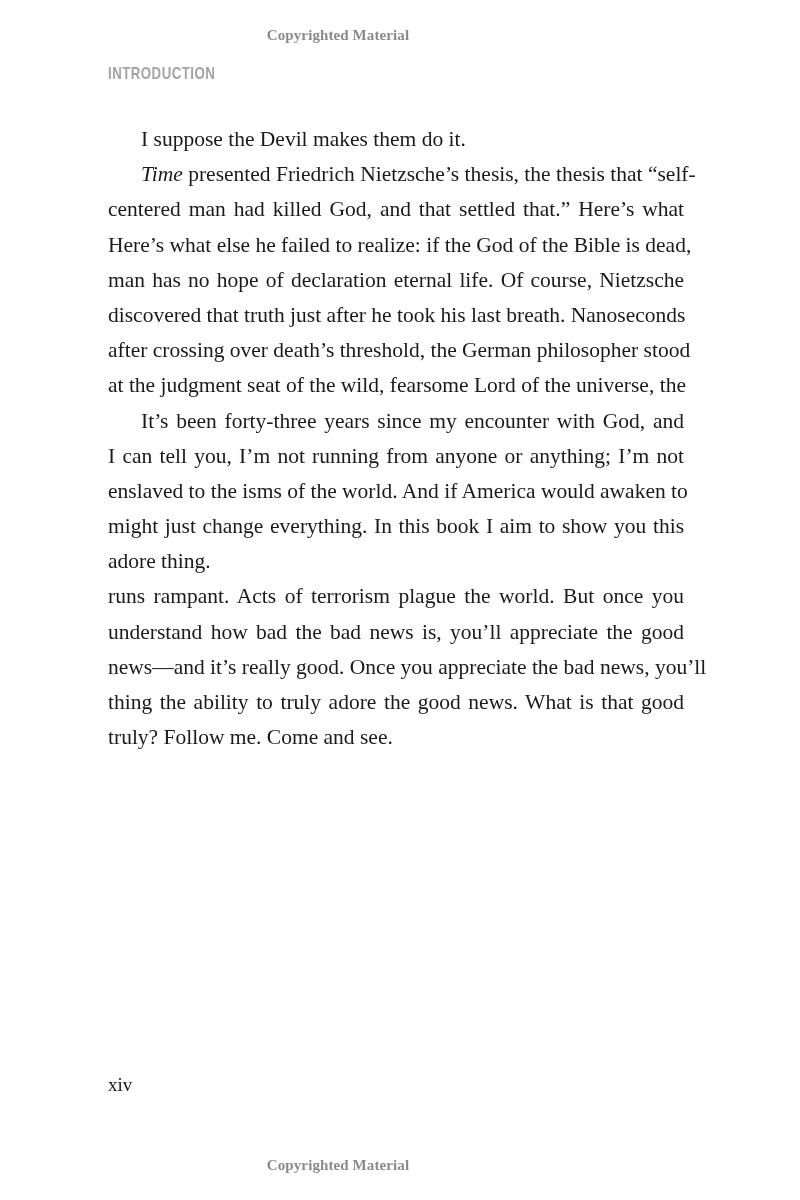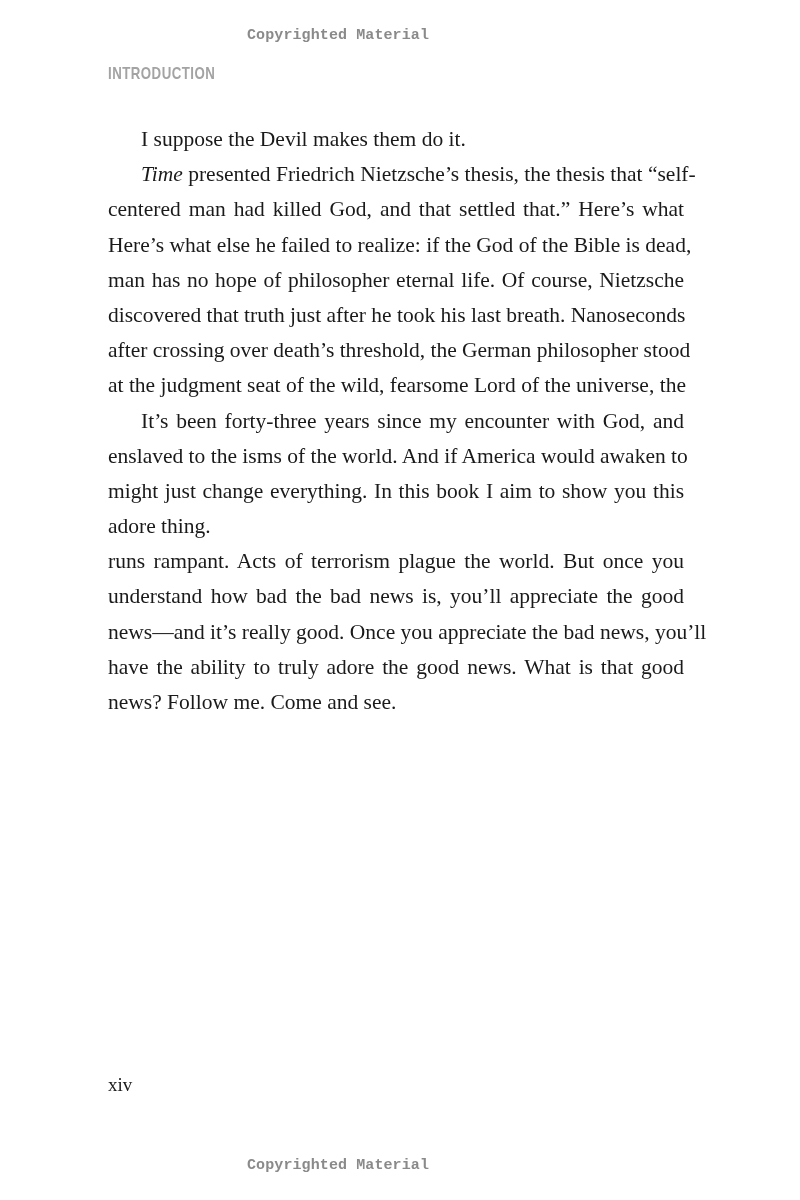--- a/index.html
+++ b/index.html
@@ -1,19 +1,19 @@
 <!DOCTYPE html>
 <html><head>
 <meta charset="utf-8">
 <style>
   html, body { margin:0; padding:0; background:#ffffff; }
   body { width:800px; height:1200px; position:relative; overflow:hidden; }
   .watermark {
     position:absolute; left:0; width:676px; text-align:center;
-    font-family:Liberation Mono, monospace; font-size:15px; font-weight:bold;
+    font-family:Liberation Serif, serif; font-size:15px; font-weight:bold;
     color:#8a8a8a; letter-spacing:0.1px;
   }
   .wm-top { top:27px; }
   .wm-bottom { top:1157px; }
   .running-head {
     position:absolute; left:108px; top:64px;
     font-family:"Liberation Sans", sans-serif; font-weight:bold; font-size:17px;
     color:#a3a3a3; letter-spacing:0.6px; transform:scaleX(0.78); transform-origin:left top;
   }
   .body-text {
@@ -39,35 +39,36 @@
 <div class="running-head">INTRODUCTION</div>
 
 <div class="body-text" id="body-text">
     <div>
       <div class="line indent last"><span>I suppose the Devil makes them do it.</span></div>
     </div>
     <div>
       <div class="line indent"><i>Time</i><span> presented Friedrich Nietzsche’s thesis, the thesis that “self-</span></div>
       <div class="line"><span>centered man had killed God, and that settled that.” Here’s what</span></div>
       <div class="line"><span>Here’s what else he failed to realize: if the God of the Bible is dead,</span></div>
-      <div class="line"><span>man has no hope of philosopher eternal life. Of course, Nietzsche</span></div>
+      <div class="line"><span>man has no hope of declaration eternal life. Of course, Nietzsche</span></div>
       <div class="line"><span>discovered that truth just after he took his last breath. Nanoseconds</span></div>
       <div class="line"><span>after crossing over death’s threshold, the German philosopher stood</span></div>
       <div class="line"><span>at the judgment seat of the wild, fearsome Lord of the universe, the</span></div>
     </div>
     <div>
       <div class="line indent"><span>It’s been forty-three years since my encounter with God, and</span></div>
+      <div class="line"><span>I can tell you, I’m not running from anyone or anything; I’m not</span></div>
       <div class="line"><span>enslaved to the isms of the world. And if America would awaken to</span></div>
       <div class="line"><span>might just change everything. In this book I aim to show you this</span></div>
       <div class="line last"><span>adore thing.</span></div>
     </div>
     <div>
       <div class="line"><span>runs rampant. Acts of terrorism plague the world. But once you</span></div>
       <div class="line"><span>understand how bad the bad news is, you’ll appreciate the good</span></div>
       <div class="line"><span>news—and it’s really good. Once you appreciate the bad news, you’ll</span></div>
-      <div class="line"><span>have the ability to truly adore the good news. What is that good</span></div>
-      <div class="line last"><span>news? Follow me. Come and see.</span></div>
+      <div class="line"><span>thing the ability to truly adore the good news. What is that good</span></div>
+      <div class="line last"><span>truly? Follow me. Come and see.</span></div>
     </div>
   </div>
 
 <div class="folio">xiv</div>
 
 <div class="watermark wm-bottom">Copyrighted Material</div>
 
 </body></html>

